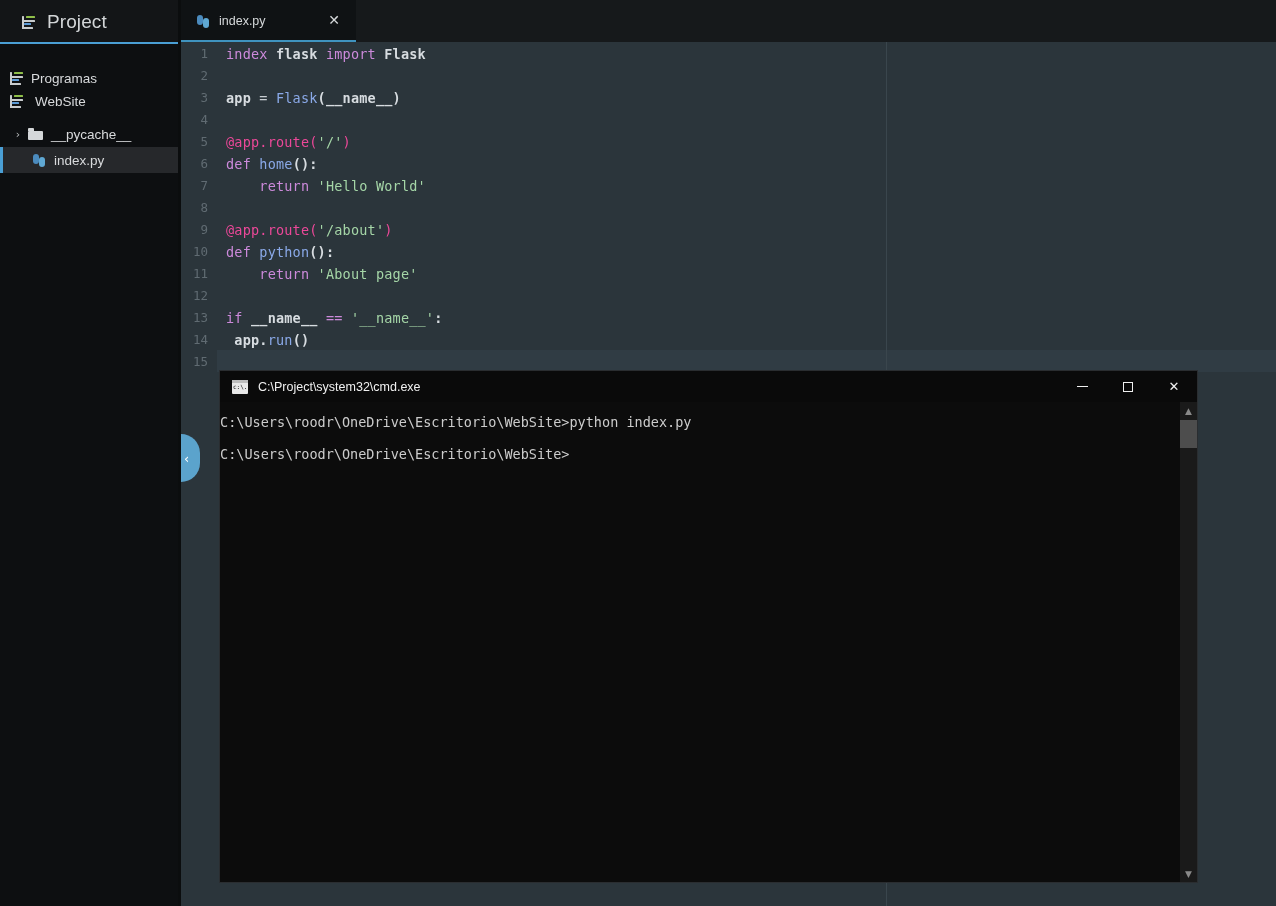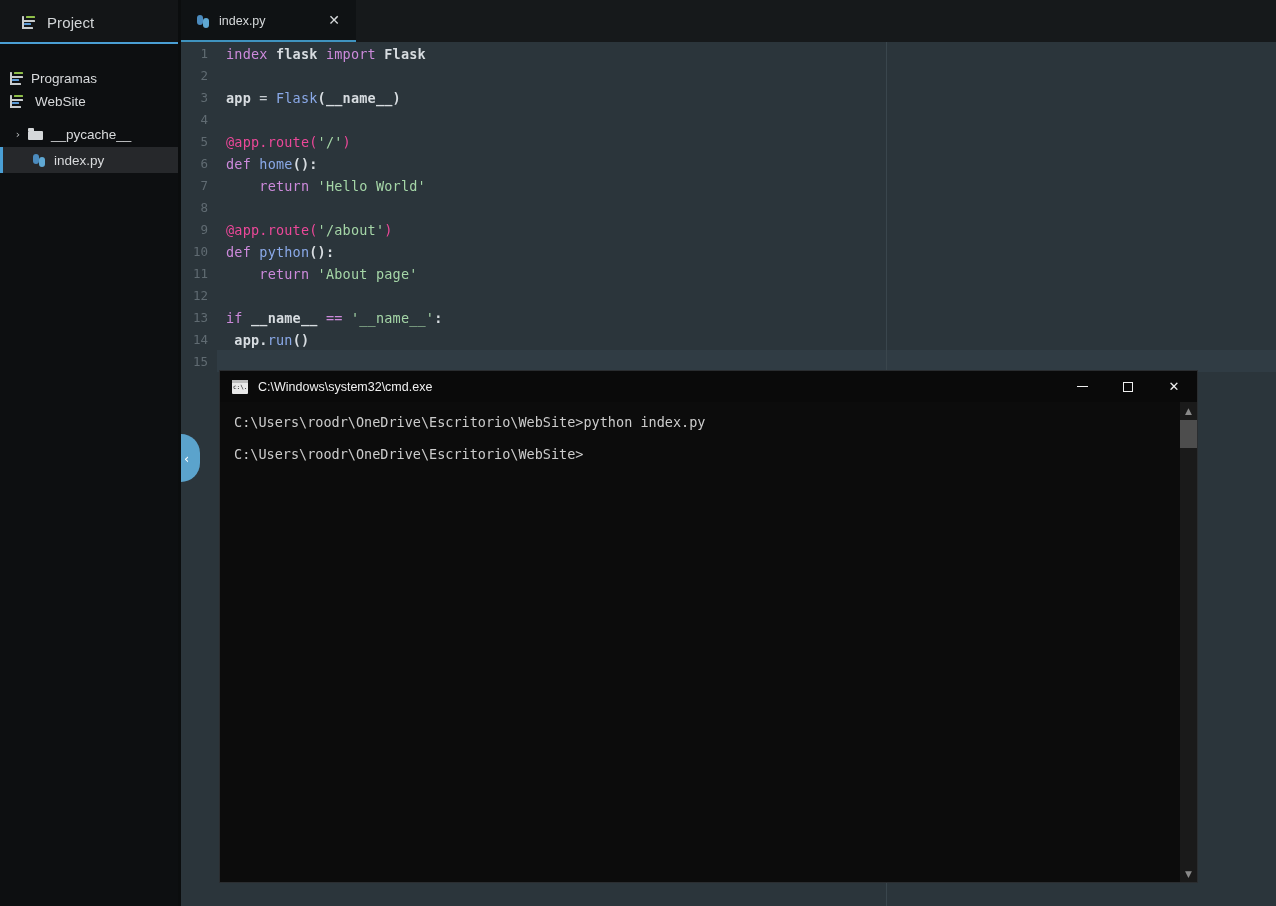--- a/index.html
+++ b/index.html
@@ -16,21 +16,21 @@
   #sidebar {
     position: absolute; left: 0; top: 0; width: 178px; height: 906px;
     background: #0d0f11;
   }
   #sidebar-header {
     position: relative; height: 44px; width: 178px;
     background: #131517;
     display: flex; align-items: center; padding-left: 22px;
   }
   #sidebar-header .hdr-label {
-    color: #d3d6d8; font-size: 15px; margin-left: 10px; letter-spacing: .1px;
+    color: #d3d6d8; font-size: 19px; margin-left: 10px; letter-spacing: .1px;
   }
   #sidebar-underline {
     position: absolute; left: 0; top: 42px; width: 178px; height: 2px;
     background: #4a9fd5;
   }
   .tree-row {
     position: relative; display: flex; align-items: center;
     height: 26px; color: #d8dadc; font-size: 13.5px; white-space: nowrap;
   }
   .tree-row.selected { background: #26282b; border-left: 3px solid #4a9fd5; }
@@ -315,32 +315,32 @@
     <span class="chev">‹</span>
   </div>
 
   <div id="cmd-window">
 
     <div id="cmd-titlebar">
       <span id="cmd-app-icon">
         <span class="bar"></span>
         <span class="txt">c:\.</span>
       </span>
-      <span id="cmd-title">C:\Windows\system32\cmd.exe</span>
+      <span id="cmd-title">C:\Project\system32\cmd.exe</span>
 
       <div class="win-btn" id="btn-min">
         <span class="ln"></span>
       </div>
       <div class="win-btn" id="btn-max">
         <span class="sq"></span>
       </div>
       <div class="win-btn" id="btn-close">✕</div>
     </div>
 
-    <div id="cmd-body" style="padding-left: 14px;">
+    <div id="cmd-body" style="padding-left: 0px;">
       <div class="cmd-line" style="padding-left:0;margin-left:0;">C:\Users\roodr\OneDrive\Escritorio\WebSite&gt;python index.py</div>
       <div class="cmd-line" style="height: 16px; padding-left: 0px;"></div>
       <div class="cmd-line" style="padding-left: 0px;">C:\Users\roodr\OneDrive\Escritorio\WebSite&gt;</div>
     </div>
 
     <div id="cmd-scrollbar">
       <div id="sb-up">▲</div>
       <div id="sb-thumb"></div>
       <div id="sb-down">▼</div>
     </div>

